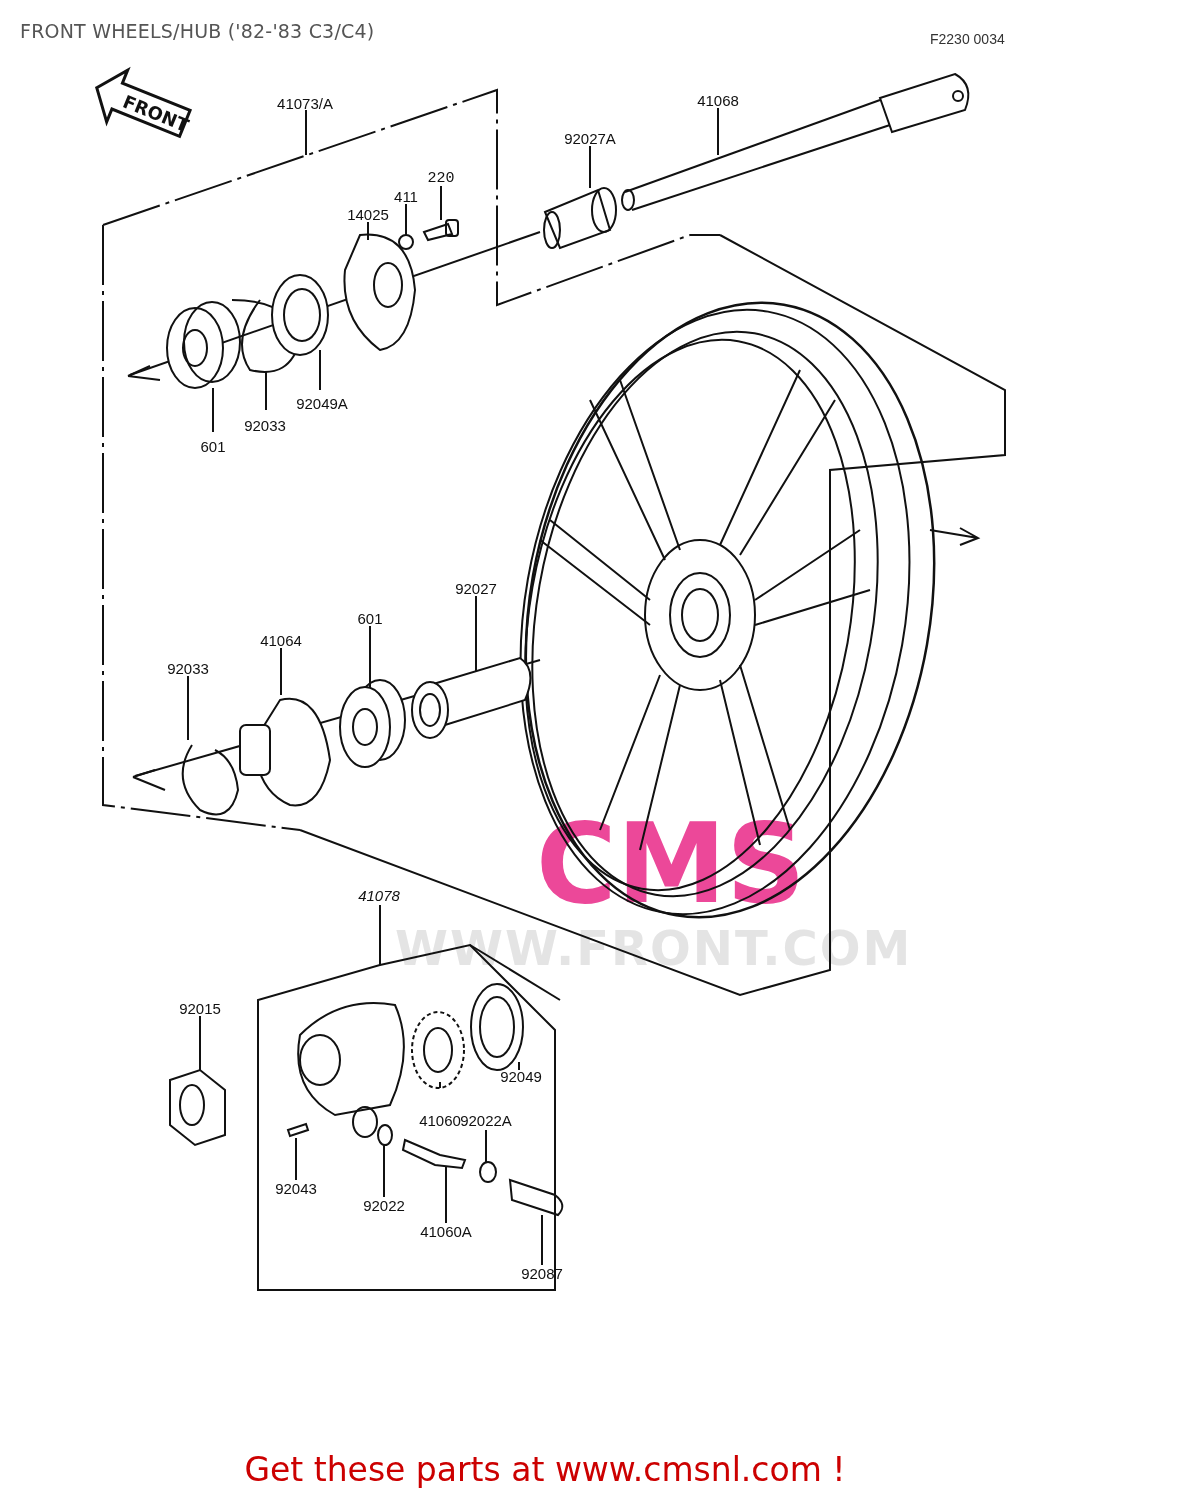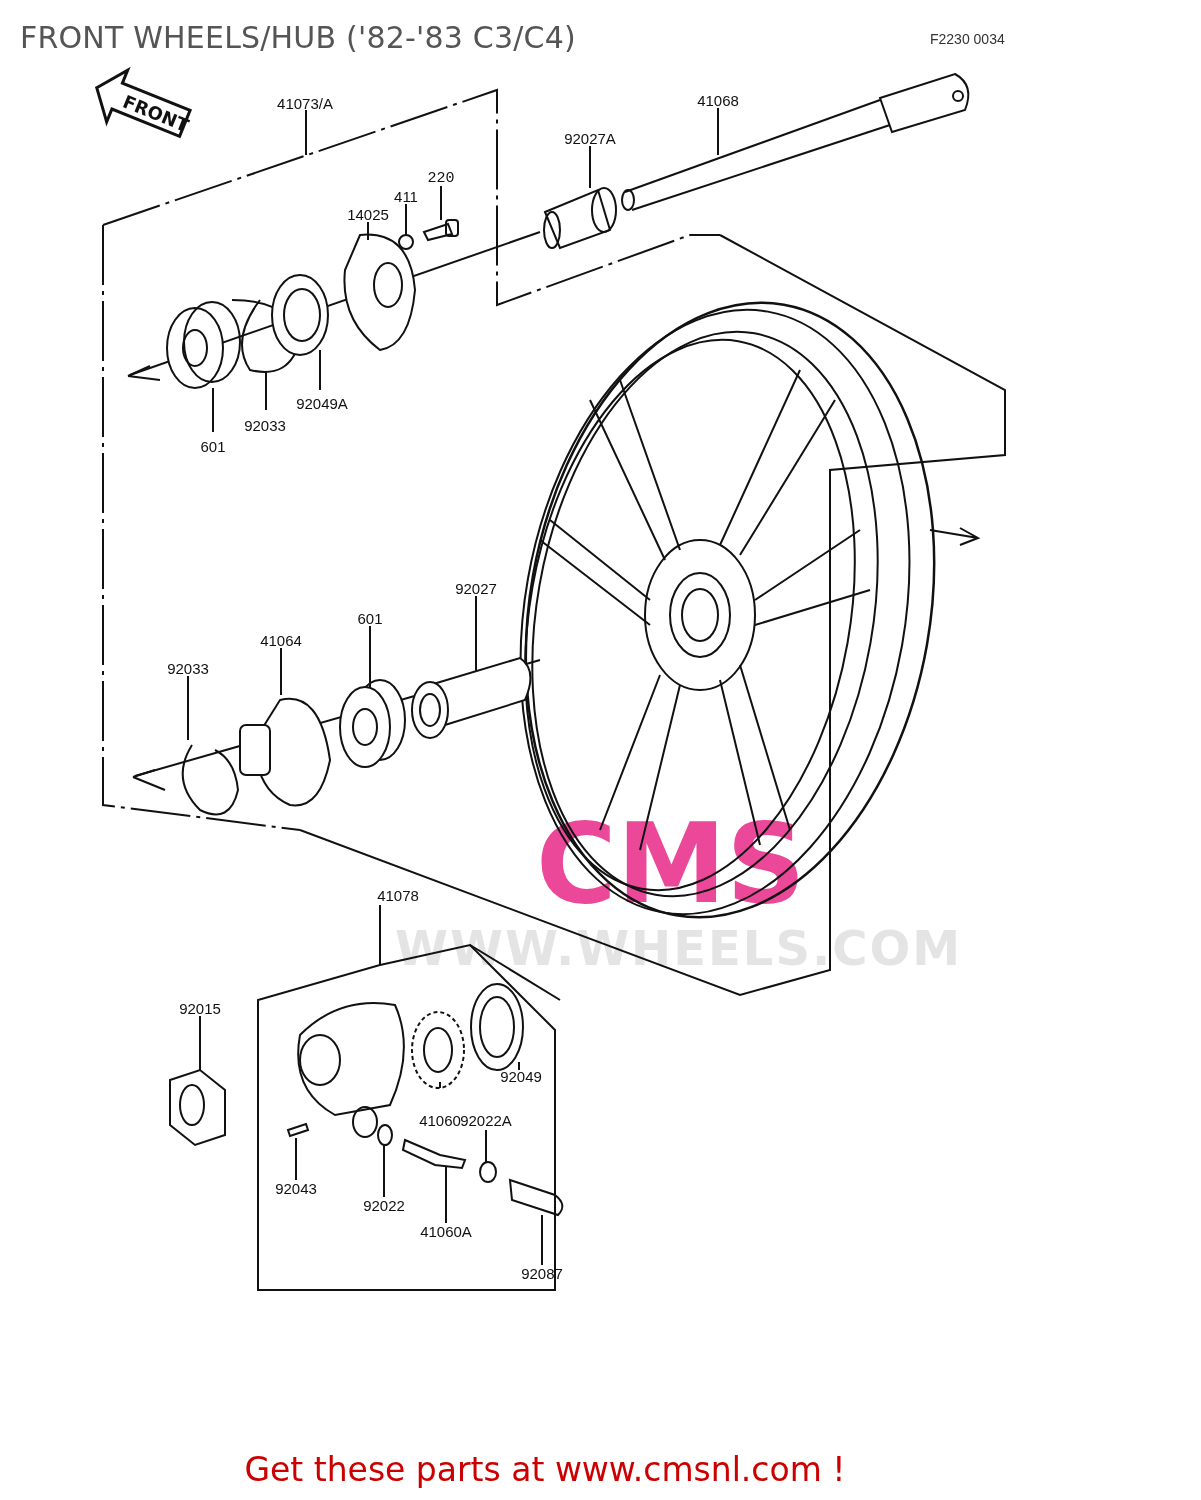--- a/index.html
+++ b/index.html
@@ -1,29 +1,29 @@
 <!DOCTYPE html>
 <html><head>
 <meta charset="utf-8">
 <style>
   html,body{margin:0;padding:0;background:#fff;}
   body{width:1201px;height:1500px;position:relative;overflow:hidden;font-family:"DejaVu Sans",sans-serif;}
-  .title{position:absolute;left:20px;top:20px;font-size:30px;color:#555;letter-spacing:0.2px;}
+  .title{position:absolute;left:20px;top:20px;font-size:19px;color:#555;letter-spacing:0.2px;}
   .code{position:absolute;left:930px;top:10px;font-size:14px;color:#333;font-family:"Liberation Sans Narrow","Liberation Sans",sans-serif;margin-top:21px;}
   .footer{position:absolute;left:0;width:1090px;top:1450px;text-align:center;font-size:33px;color:#cc0000;}
   .lbl{position:absolute;font-family:"Liberation Sans",sans-serif;font-size:15px;color:#111;transform:translateX(-50%);white-space:nowrap;}
   svg{position:absolute;left:0;top:0;}
   .wm{position:absolute;left:395px;top:920px;font-size:48px;font-weight:bold;color:#e4e4e4;letter-spacing:2px;font-family:"DejaVu Sans",sans-serif;}
   .wm2{position:absolute;left:536px;top:800px;font-size:110px;font-weight:bold;color:#ec4899;font-family:"DejaVu Sans",sans-serif;}
 </style>
 </head>
 <body>
 
 <div class="wm2">CMS</div>
-<div class="wm">WWW.WHEELS.COM</div>
+<div class="wm">WWW.FRONT.COM</div>
 
 <svg width="1201" height="1500" viewBox="0 0 1201 1500" fill="none" stroke="#111" stroke-width="2">
 
   <g transform="translate(108,60) rotate(22)">
     <path d="M0,30 L22,2 L22,16 L95,16 L95,44 L22,44 L22,58 Z" stroke-width="3" fill="#fff"></path>
     <text x="30" y="38" font-family="DejaVu Sans, sans-serif" font-size="18" font-weight="bold" fill="#111" stroke="none">FRONT</text>
   </g>
 
   <path d="M103,225 L497,90 L497,305 L690,235 M103,225 L103,805 L300,830" stroke-dasharray="60,6,4,6"></path>
 
@@ -174,21 +174,21 @@
     <div class="lbl" style="left: 441px; top: 170px; font-family: Liberation Mono, monospace;">220</div>
     <div class="lbl" style="left: 406px; top: 188px;">411</div>
     <div class="lbl" style="left: 368px; top: 206px;">14025</div>
     <div class="lbl" style="left: 322px; top: 395px;">92049A</div>
     <div class="lbl" style="left: 265px; top: 417px;">92033</div>
     <div class="lbl" style="left: 213px; top: 438px;">601</div>
     <div class="lbl" style="left: 476px; top: 580px;">92027</div>
     <div class="lbl" style="left: 370px; top: 610px;">601</div>
     <div class="lbl" style="left: 281px; top: 632px;">41064</div>
     <div class="lbl" style="left: 188px; top: 660px;">92033</div>
-    <div class="lbl" style="left: 398px; top: 887px;">41078</div>
+    <div class="lbl" style="left: 379px; top: 887px; font-style: italic;">41078</div>
     <div class="lbl" style="left: 200px; top: 1000px;">92015</div>
     <div class="lbl" style="left: 440px; top: 1085px; margin-top: 27px;">41060</div>
     <div class="lbl" style="left: 521px; top: 1068px;">92049</div>
     <div class="lbl" style="left: 486px; top: 1112px;">92022A</div>
     <div class="lbl" style="left: 296px; top: 1180px;">92043</div>
     <div class="lbl" style="left: 384px; top: 1197px;">92022</div>
     <div class="lbl" style="left: 446px; top: 1223px;">41060A</div>
     <div class="lbl" style="left: 542px; top: 1265px;">92087</div>
   </div>
 

